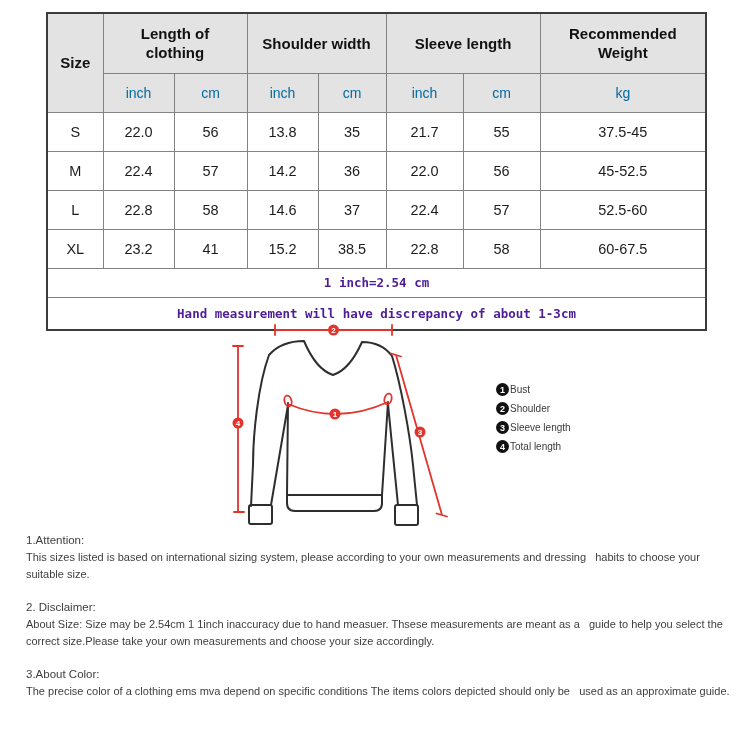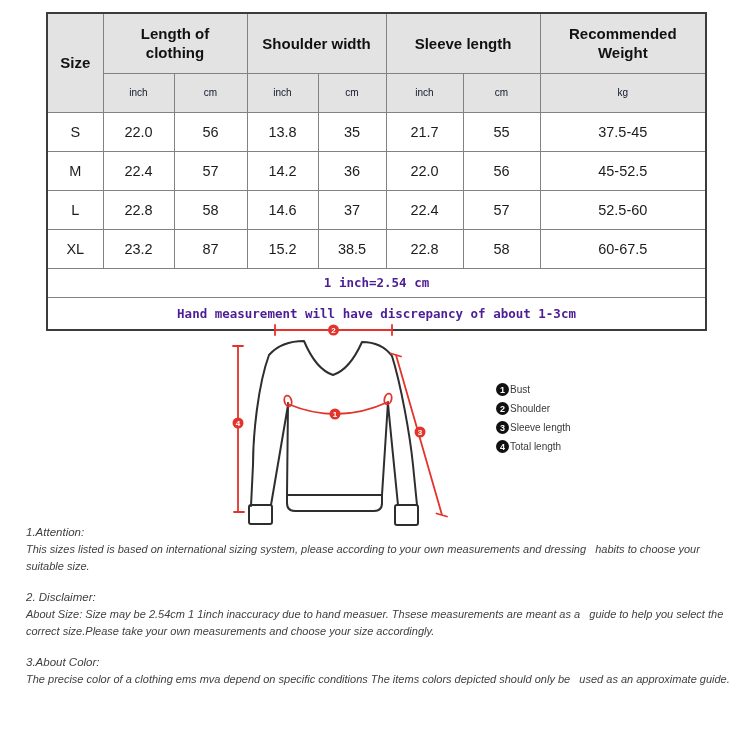--- a/index.html
+++ b/index.html
@@ -8,21 +8,21 @@
 
   
   #size-table{position:absolute;left:46px;top:12px;width:659px;border-collapse:collapse;
               table-layout:fixed;border:2px solid #3c3c3c;}
   #size-table th,#size-table td{border:1px solid #828282;text-align:center;vertical-align:middle;
               overflow:hidden;}
   #size-table thead th{background:#e3e3e3;}
   tr.hdr-main th{font-size:15px;font-weight:bold;color:#111;line-height:19px;}
   th.pad-wrap{padding:0 23px;}
   th.pad-wrap-wide{padding:0 19px;}
-  tr.hdr-units th{font-size:10px;font-weight:normal;color:#0f172a;height:36px;}
+  tr.hdr-units th{font-size:14px;font-weight:normal;color:#0369a1;height:36px;}
   tr.hdr-main{height:60px;}
   #size-table tbody td{font-size:14.5px;color:#1c1c1c;height:36px;background:#fff;}
   #size-table tfoot td{font-family:"DejaVu Sans Mono",monospace;font-weight:bold;
               font-size:12.5px;color:#4c1d95;background:#fff;}
   tr.note-1 td{height:26px;}
   tr.note-2 td{height:29px;}
 
   
   #diagram-svg{position:absolute;left:225px;top:315px;width:365px;height:215px;}
   .sw-line{fill:none;stroke:#2e2e2e;stroke-width:2;stroke-linejoin:round;stroke-linecap:round;}
@@ -32,21 +32,21 @@
           text-anchor:middle;}
   #legend{position:absolute;left:496px;top:380px;}
   .legend-item{display:flex;align-items:center;height:19px;}
   .legend-badge{width:13px;height:13px;border-radius:50%;background:#111;color:#fff;
           font-size:9px;font-weight:bold;display:flex;align-items:center;justify-content:center;
           flex:0 0 13px;}
   .legend-label{margin-left:1px;font-size:10px;color:#3a3a3a;}
 
   
   #sections{position:absolute;left:26px;top:516px;width:714px;}
-  .sec{margin:8px 0 14px 0;font-style:italic;}
+  .sec{margin:16px 0 14px 0;}
   .sec-heading{font-size:11.5px;color:#3e3e3e;line-height:17px;white-space:pre-wrap;}
   .sec-body{font-size:11px;color:#3e3e3e;line-height:17px;white-space:pre-wrap;}
 </style>
 </head>
 <body>
 
 <div id="page">
 
   <table id="size-table">
     <colgroup>
@@ -104,21 +104,21 @@
           <td>58</td>
           <td>14.6</td>
           <td>37</td>
           <td>22.4</td>
           <td>57</td>
           <td>52.5-60</td>
         </tr>
         <tr>
           <td>XL</td>
           <td>23.2</td>
-          <td>87</td>
+          <td>41</td>
           <td>15.2</td>
           <td>38.5</td>
           <td>22.8</td>
           <td>58</td>
           <td>60-67.5</td>
         </tr>
       </tbody>
     <tfoot>
         <tr class="note-1">
           <td colspan="8">1 inch=2.54 cm</td>

